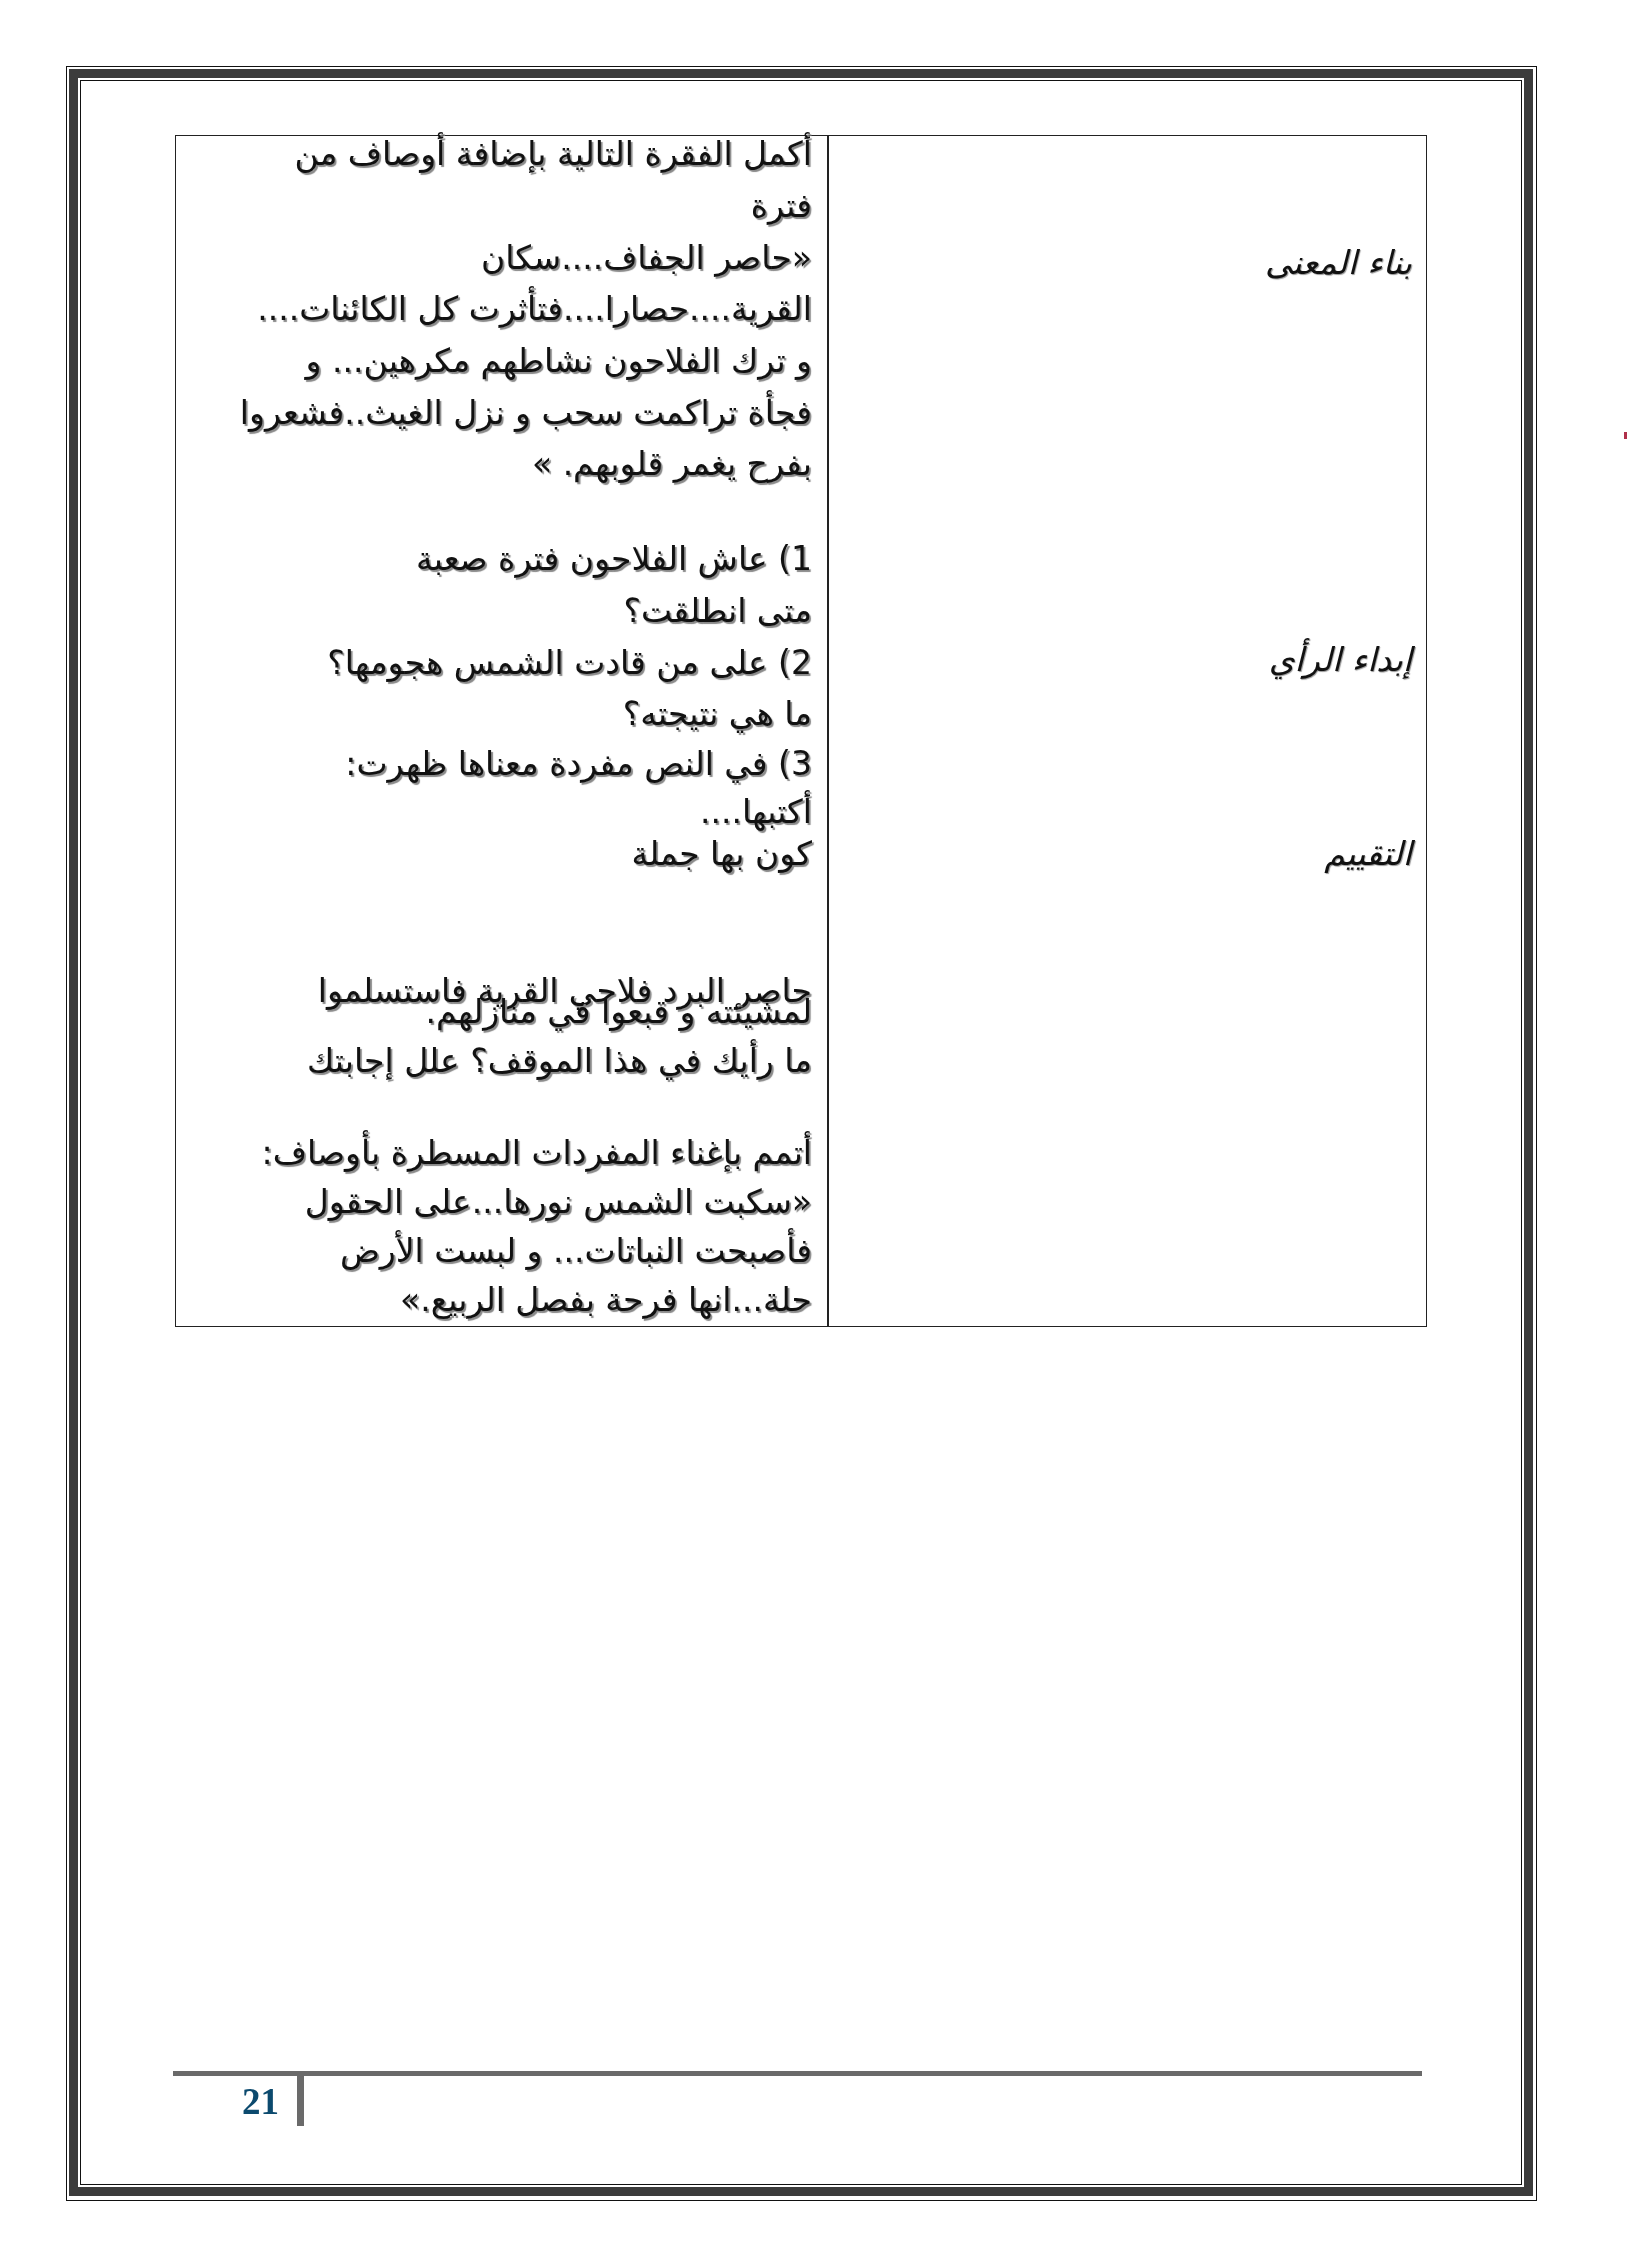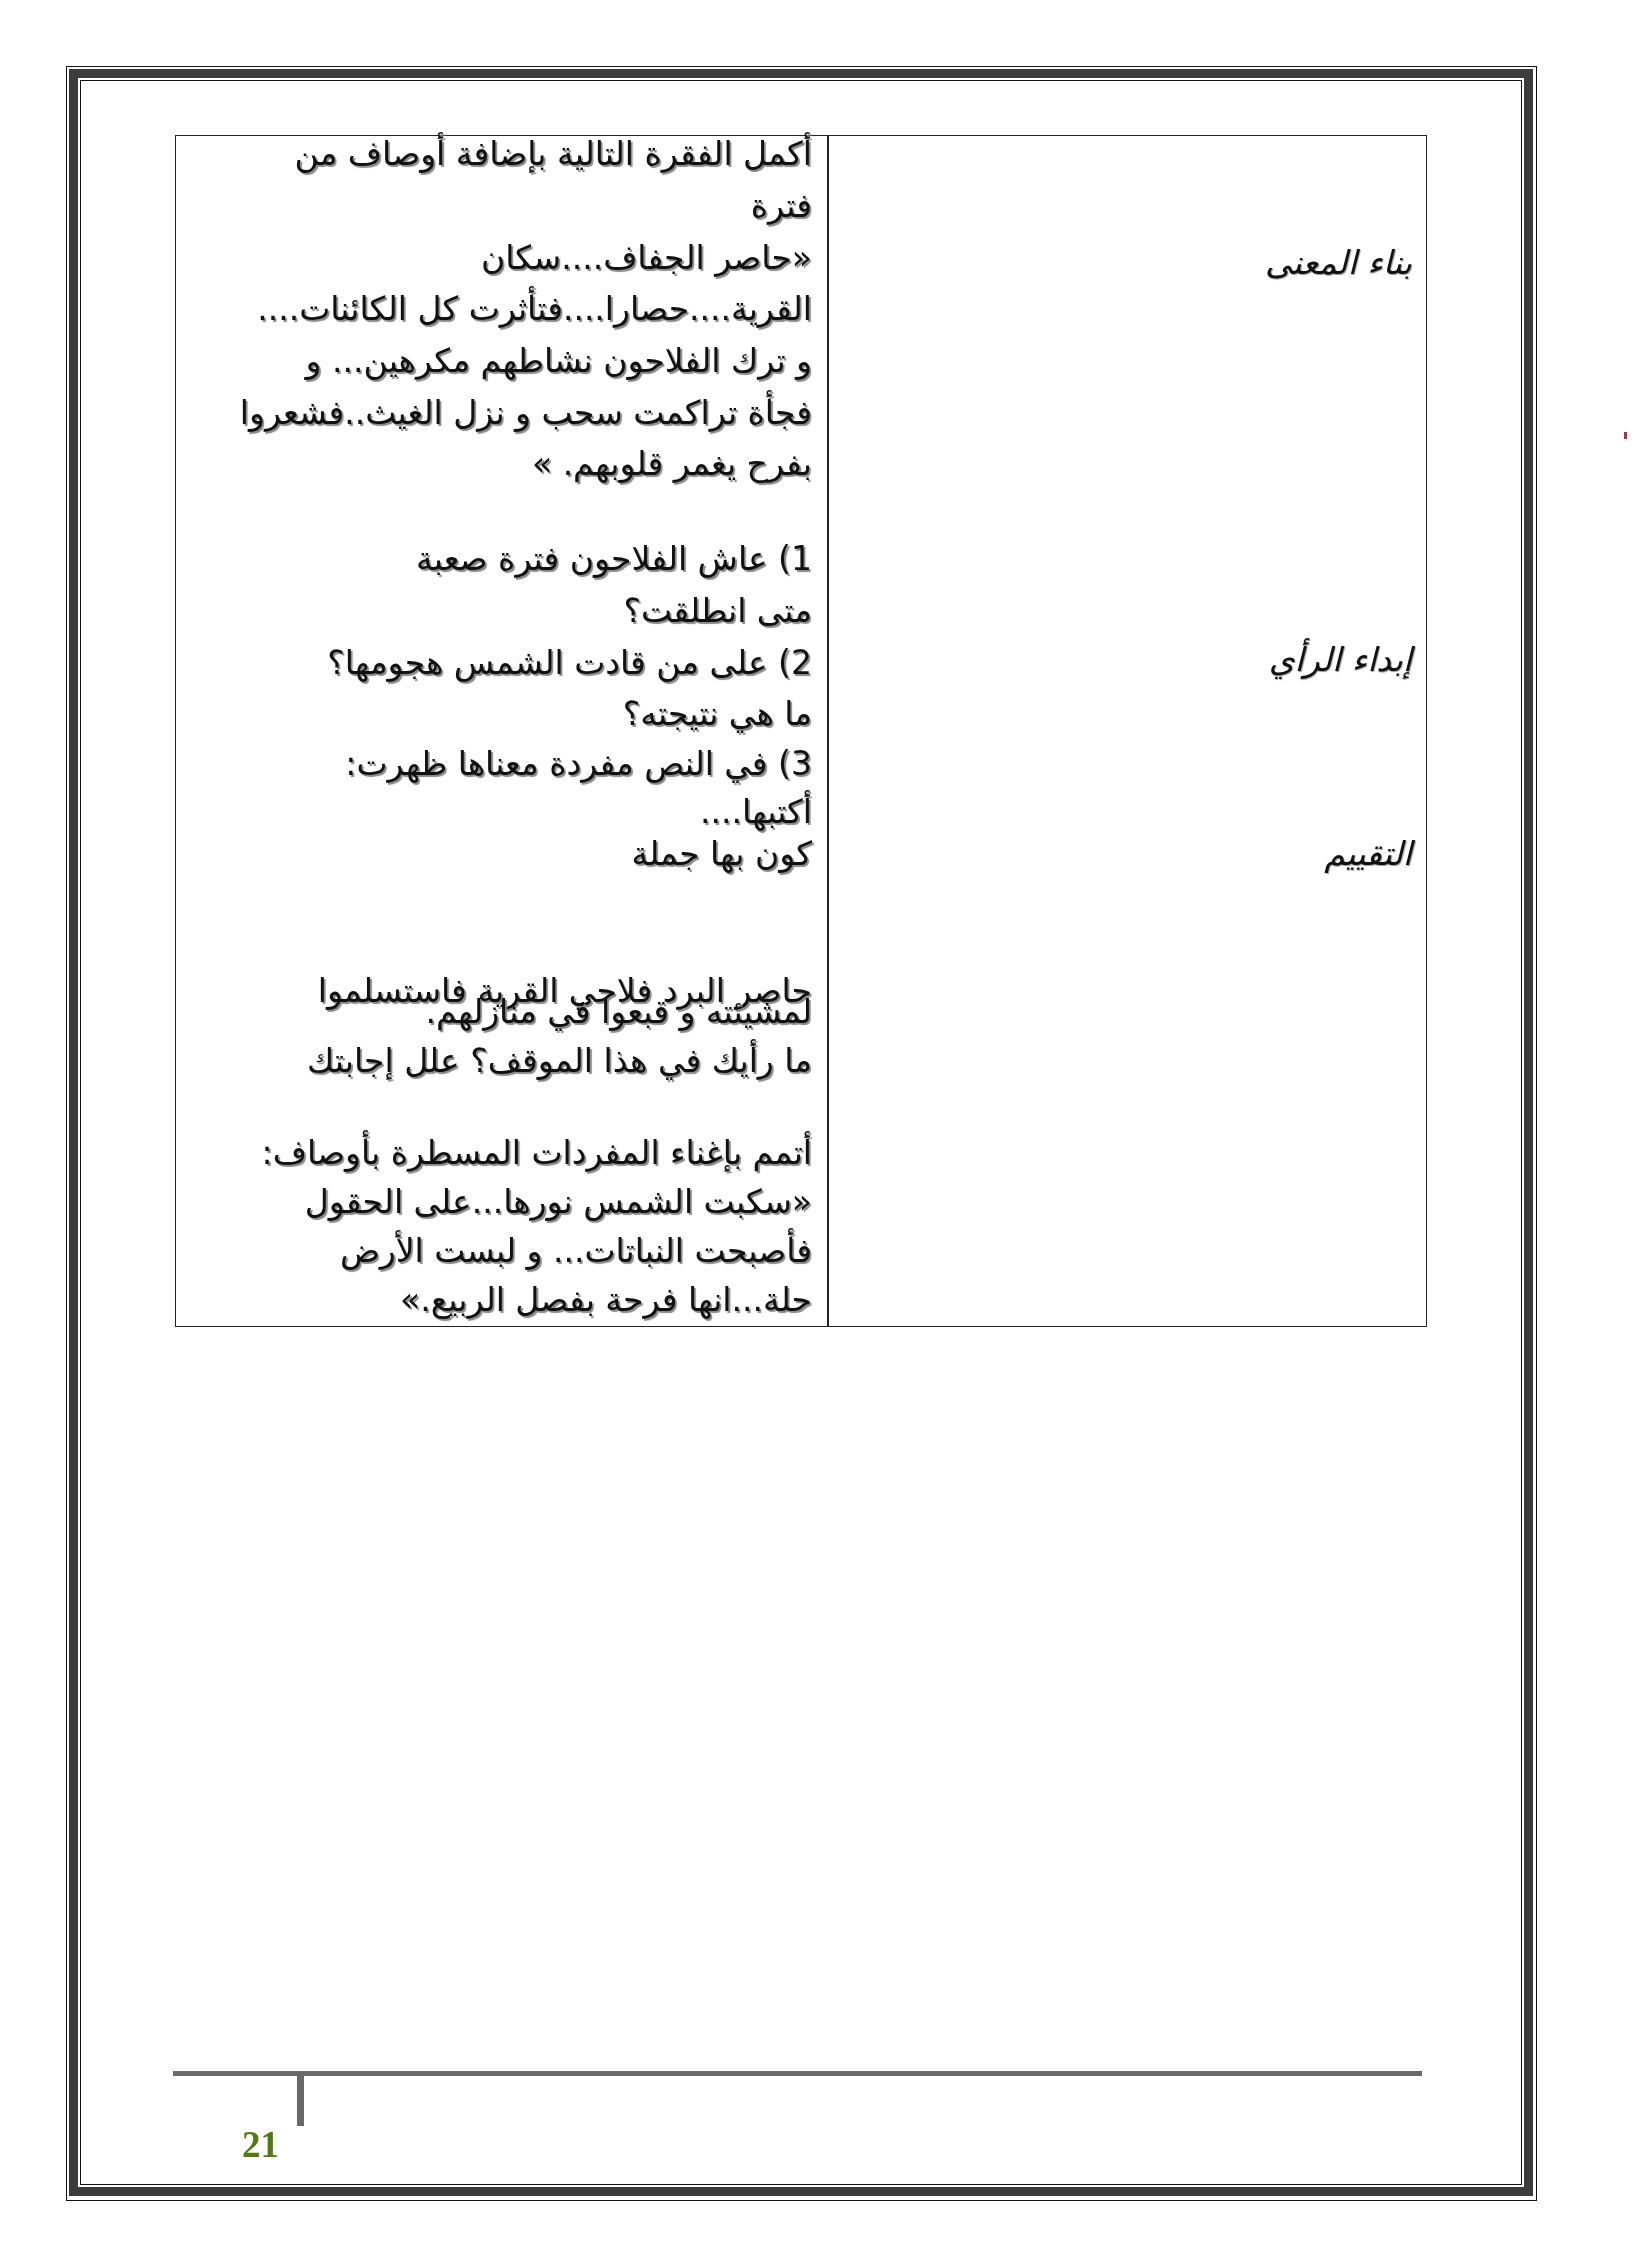--- a/index.html
+++ b/index.html
@@ -14,21 +14,21 @@
   .table { position:absolute; left:175px; top:135px; width:1252px; height:1192px;
            border:1.8px solid #222; box-sizing:border-box; }
   .divider { position:absolute; left:827px; top:135px; width:1.8px; height:1192px; background:#222; }
   .line { position:absolute; direction:rtl; white-space:nowrap; font-weight:normal;
           font-size:33px; line-height:52px; height:52px; text-shadow:1.8px 1.8px 0.9px #8a8a8a; }
   .content-line { right:831px; }
   .label { right:231px; font-weight:normal; font-size:33px; text-shadow:0.9px 0.9px 0.9px #999;font-style:italic; }
   .footer-rule { position:absolute; left:173px; top:2071px; width:1249px; height:4.6px; background:#6a6a6a; }
   .footer-bar { position:absolute; left:297px; top:2071px; width:6.5px; height:55px; background:#6a6a6a; }
   .page-number { position:absolute; left:242px; top:2083px; font-family:"Liberation Serif", serif;
-                 font-weight:bold; font-size:37px; line-height:37px; color:#4d7c0f;margin-top:43px; }
+                 font-weight:bold; font-size:37px; line-height:37px; color:#0c4a6e; }
   .speck { position:absolute; left:1624px; top:432px; width:2.8px; height:7.4px; background:#b0304a; }
 </style>
 </head>
 <body>
 
 <div class="frame-outer"></div>
 <div class="frame-band"></div>
 <div class="frame-inner"></div>
 
 <div class="table"></div>

